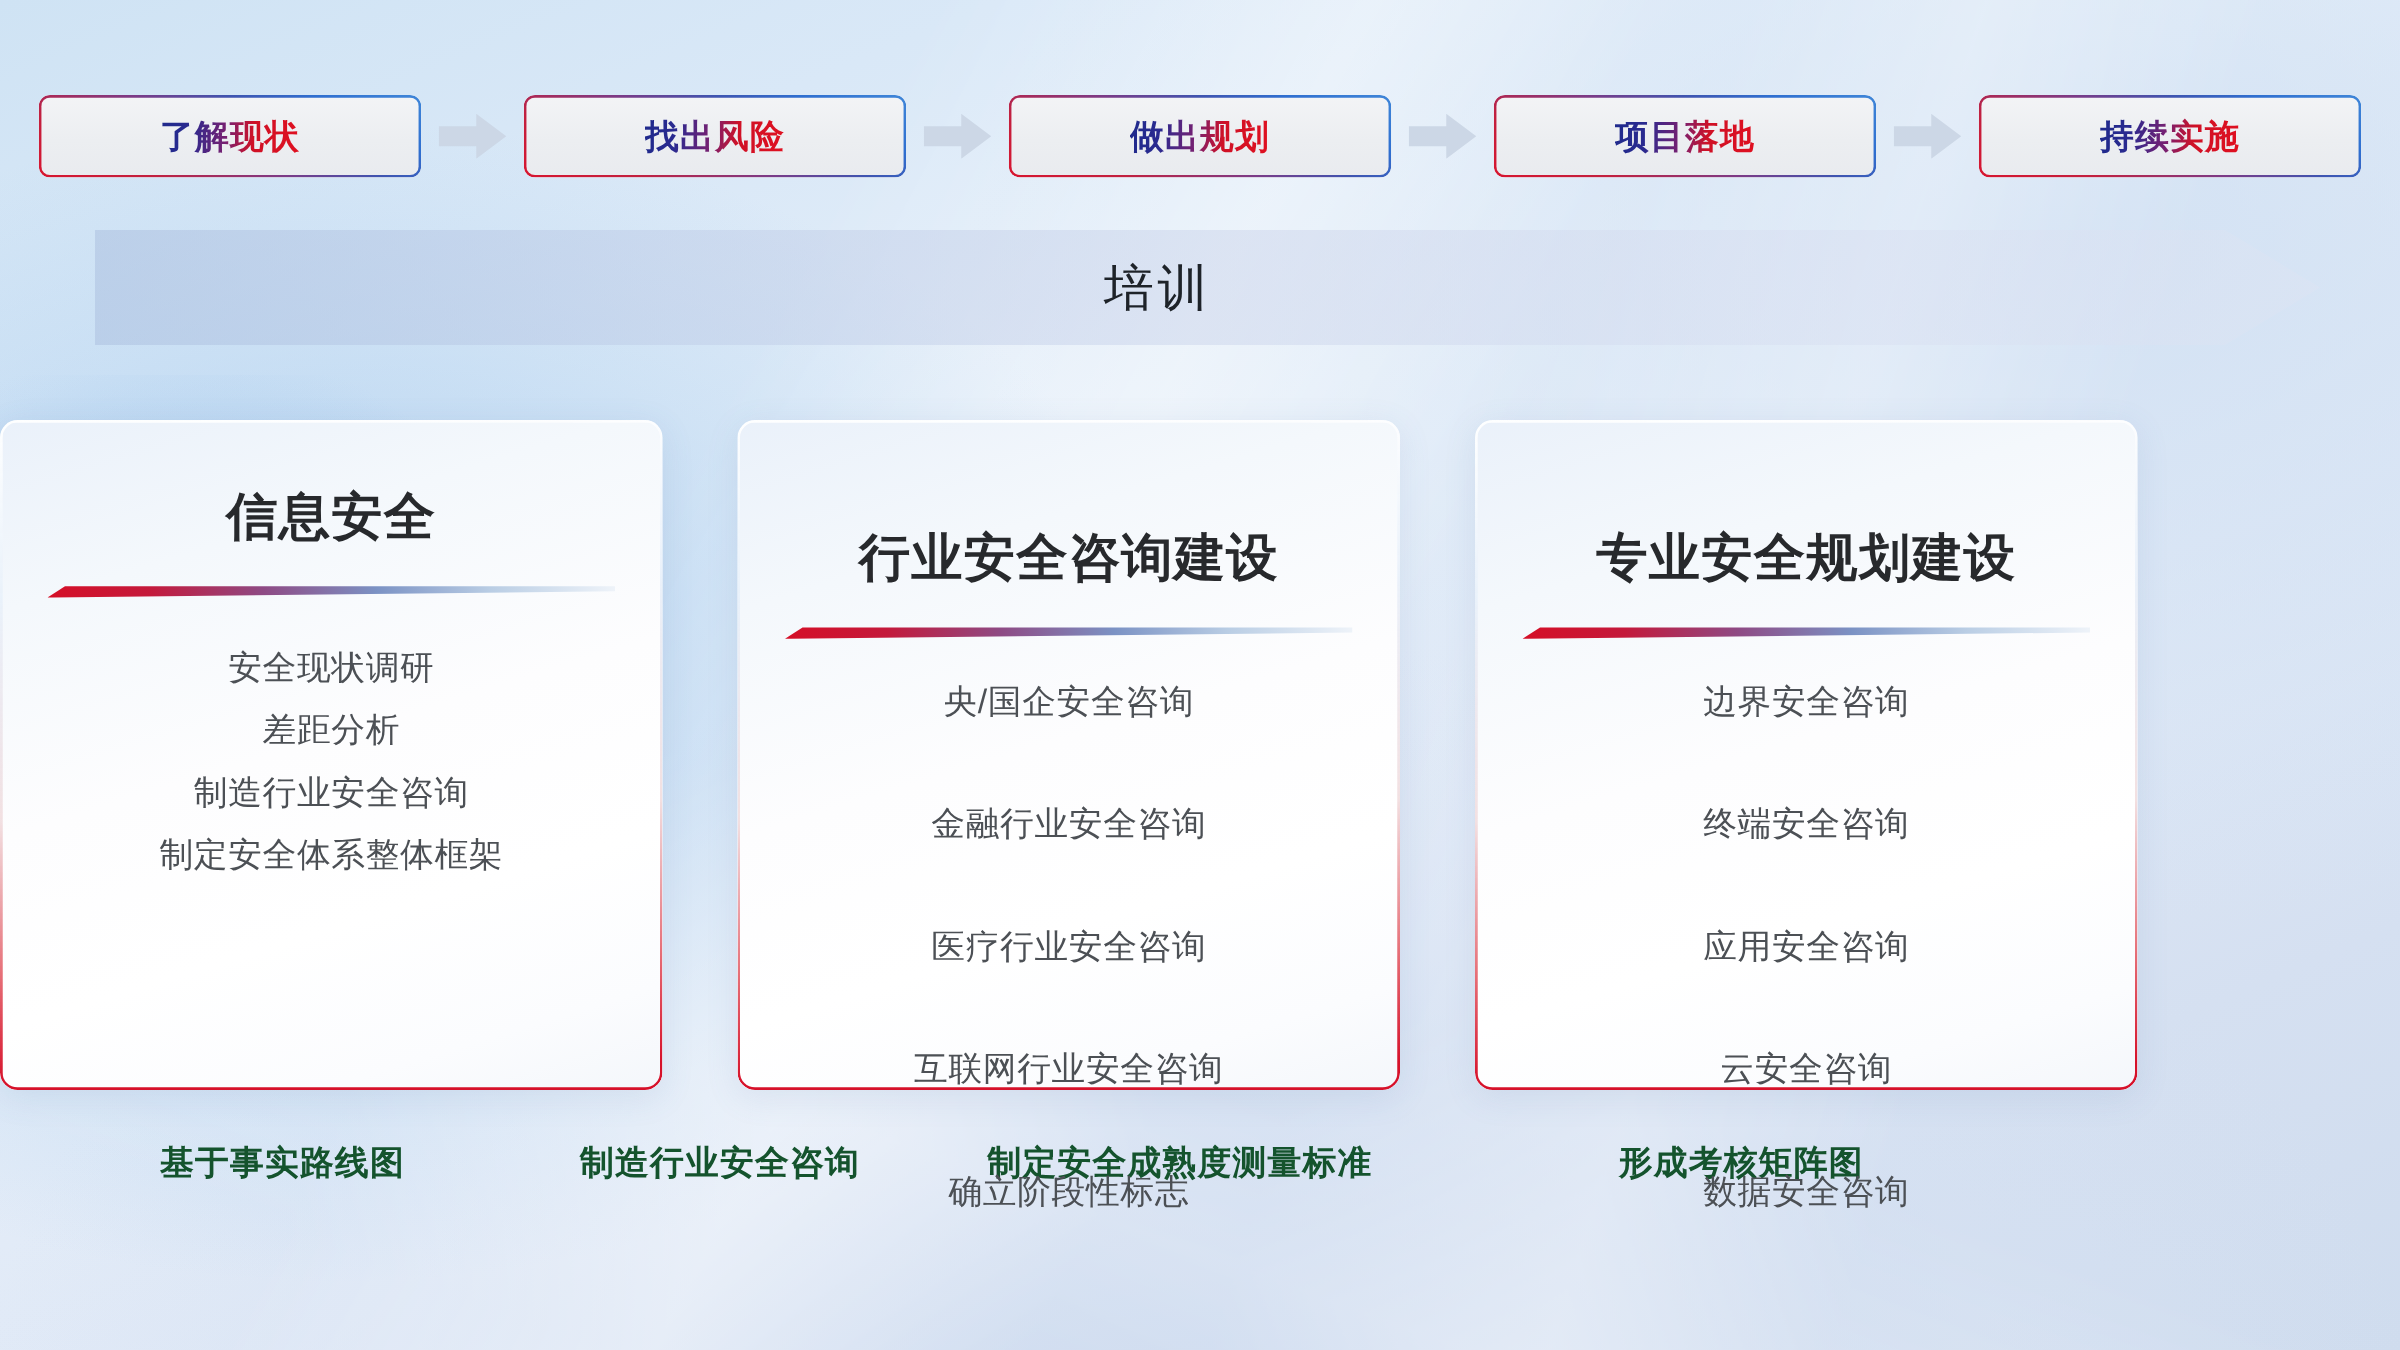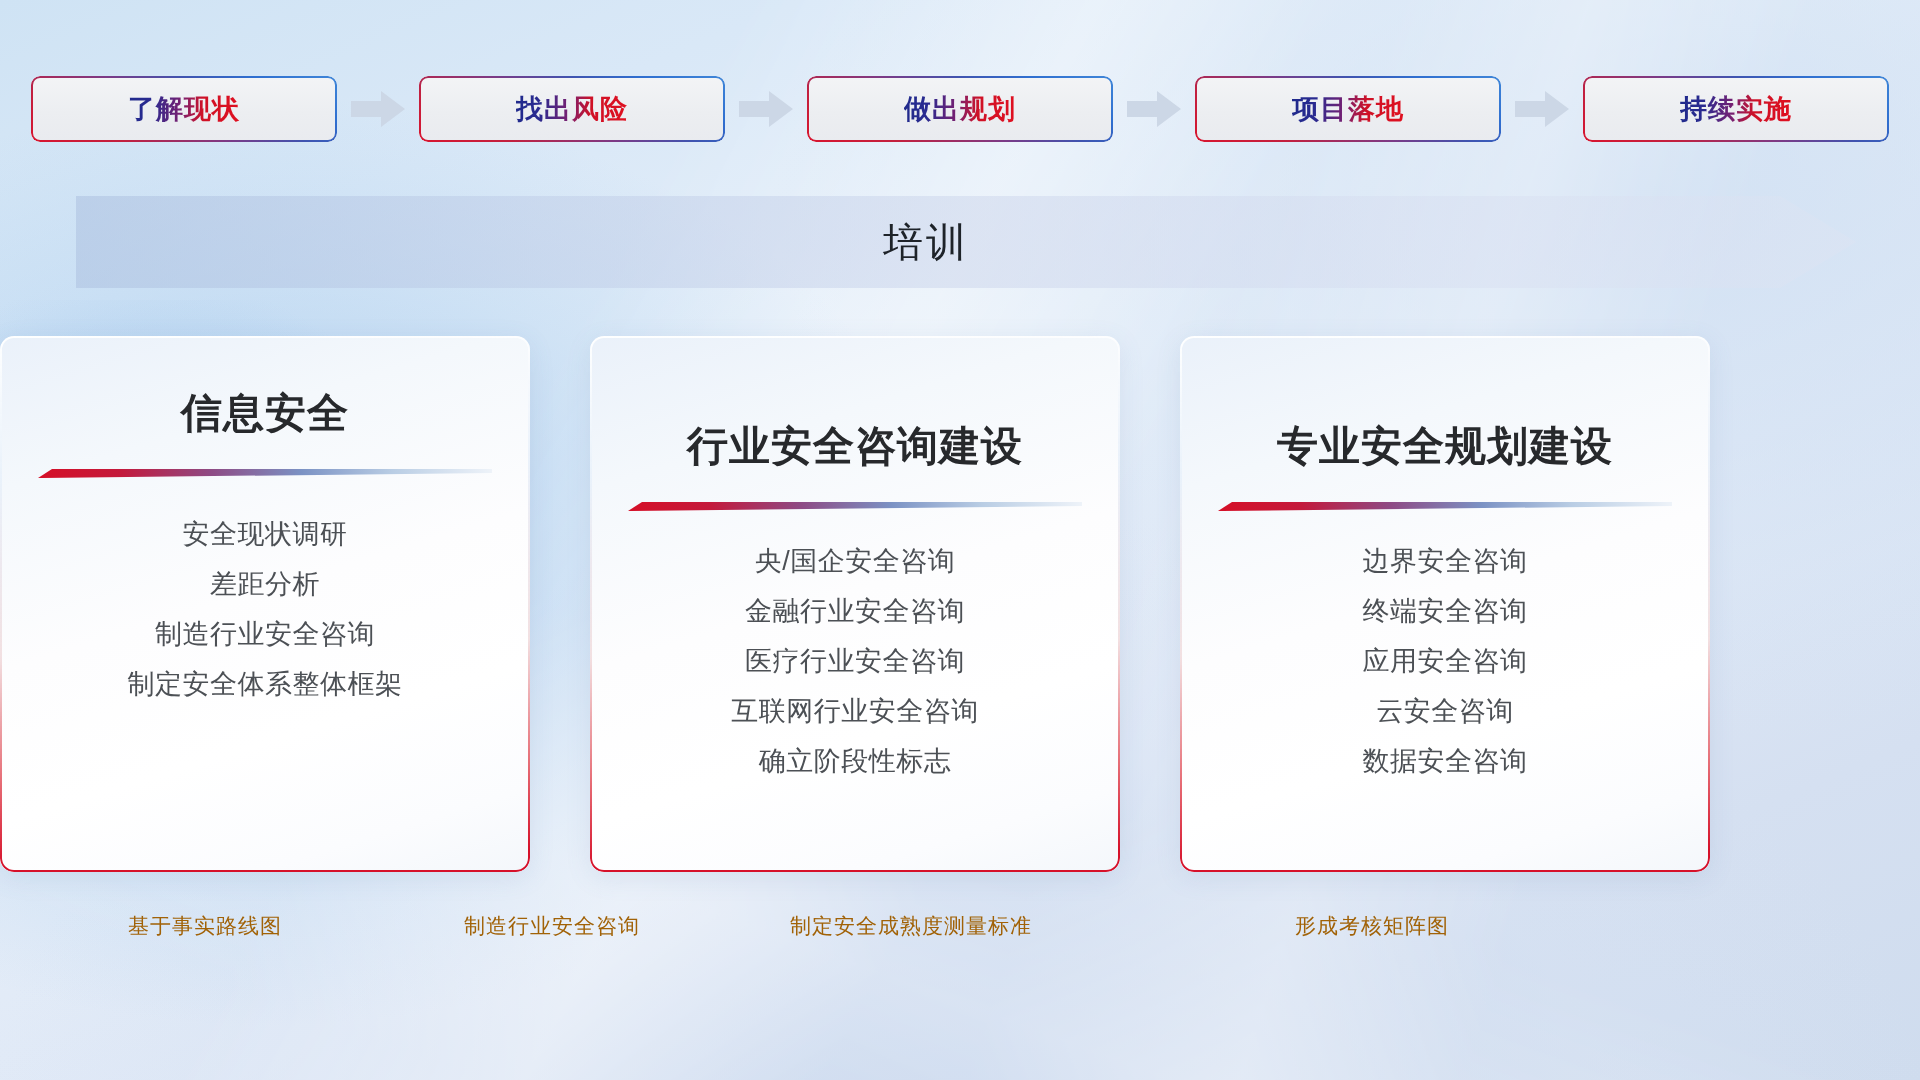--- a/index.html
+++ b/index.html
@@ -68,21 +68,21 @@
   .step-arrow {
     flex: 0 0 auto;
     width: 54px; height: 36px;
     margin: 0 14px;
     display: flex; align-items: center; justify-content: center;
   }
   .step-arrow svg { display: block; }
 
   
   .banner {
-    position: absolute; left: 76px; top: 196px;
+    position: absolute; left: 76px; top: 184px;
     width: 1780px; height: 92px;
   }
   .banner-shape {
     position: absolute; inset: 0;
     background: linear-gradient(92deg, rgba(176,196,226,0.62) 0%, rgba(192,206,232,0.55) 26%, rgba(205,214,236,0.52) 52%, rgba(214,221,240,0.48) 74%, rgba(222,228,243,0.42) 100%);
     clip-path: polygon(0 0, calc(100% - 76px) 0, 100% 50%, calc(100% - 76px) 100%, 0 100%);
   }
   .banner-title {
     position: absolute; inset: 0;
     display: flex; align-items: center; justify-content: center;
@@ -133,27 +133,27 @@
   .card-rule svg { display: block; }
   .card-list {
     margin-top: 30px;
     display: flex; flex-direction: column; align-items: center;
     gap: 0;
   }
   .card-list-item {
     font-size: 27px; color: #4c5055; line-height: 50px;
     white-space: nowrap; letter-spacing: 0.5px;
   }
-  .card-2 .card-list, .card-3 .card-list { margin-top: 24px; }
+  .card-2 .card-list, .card-3 .card-list { margin-top: 24px; gap: 48px; }
 
   
   .footnotes { position: absolute; left: 0; top: 912px; width: 1920px; height: 52px; }
   .footnote {
     position: absolute;
-    font-size: 21px; font-weight: 400; color: #a16207;
+    font-size: 27px; font-weight: 700; color: #14532d;
     white-space: nowrap; letter-spacing: 1px;
   }
 </style>
 </head>
 <body>
 
 <div class="sheen"></div>
 <div class="glow-left"></div>
 
 <div class="steps">

